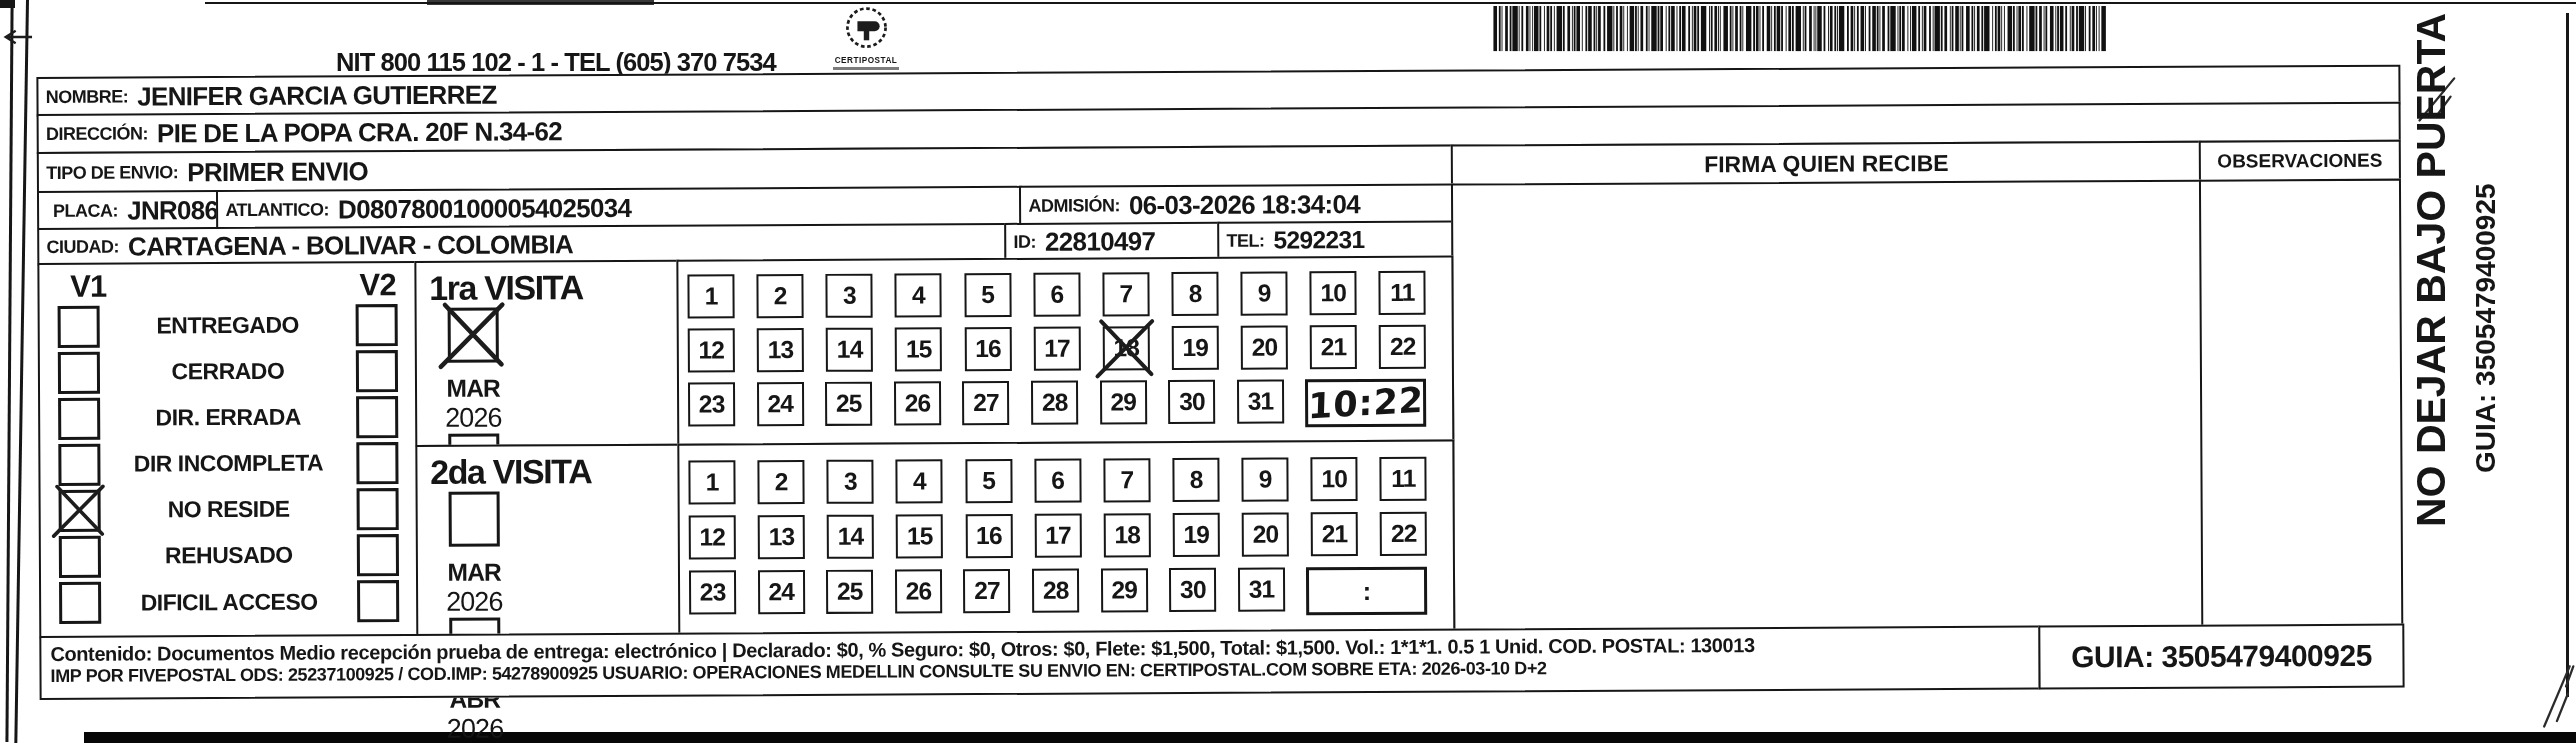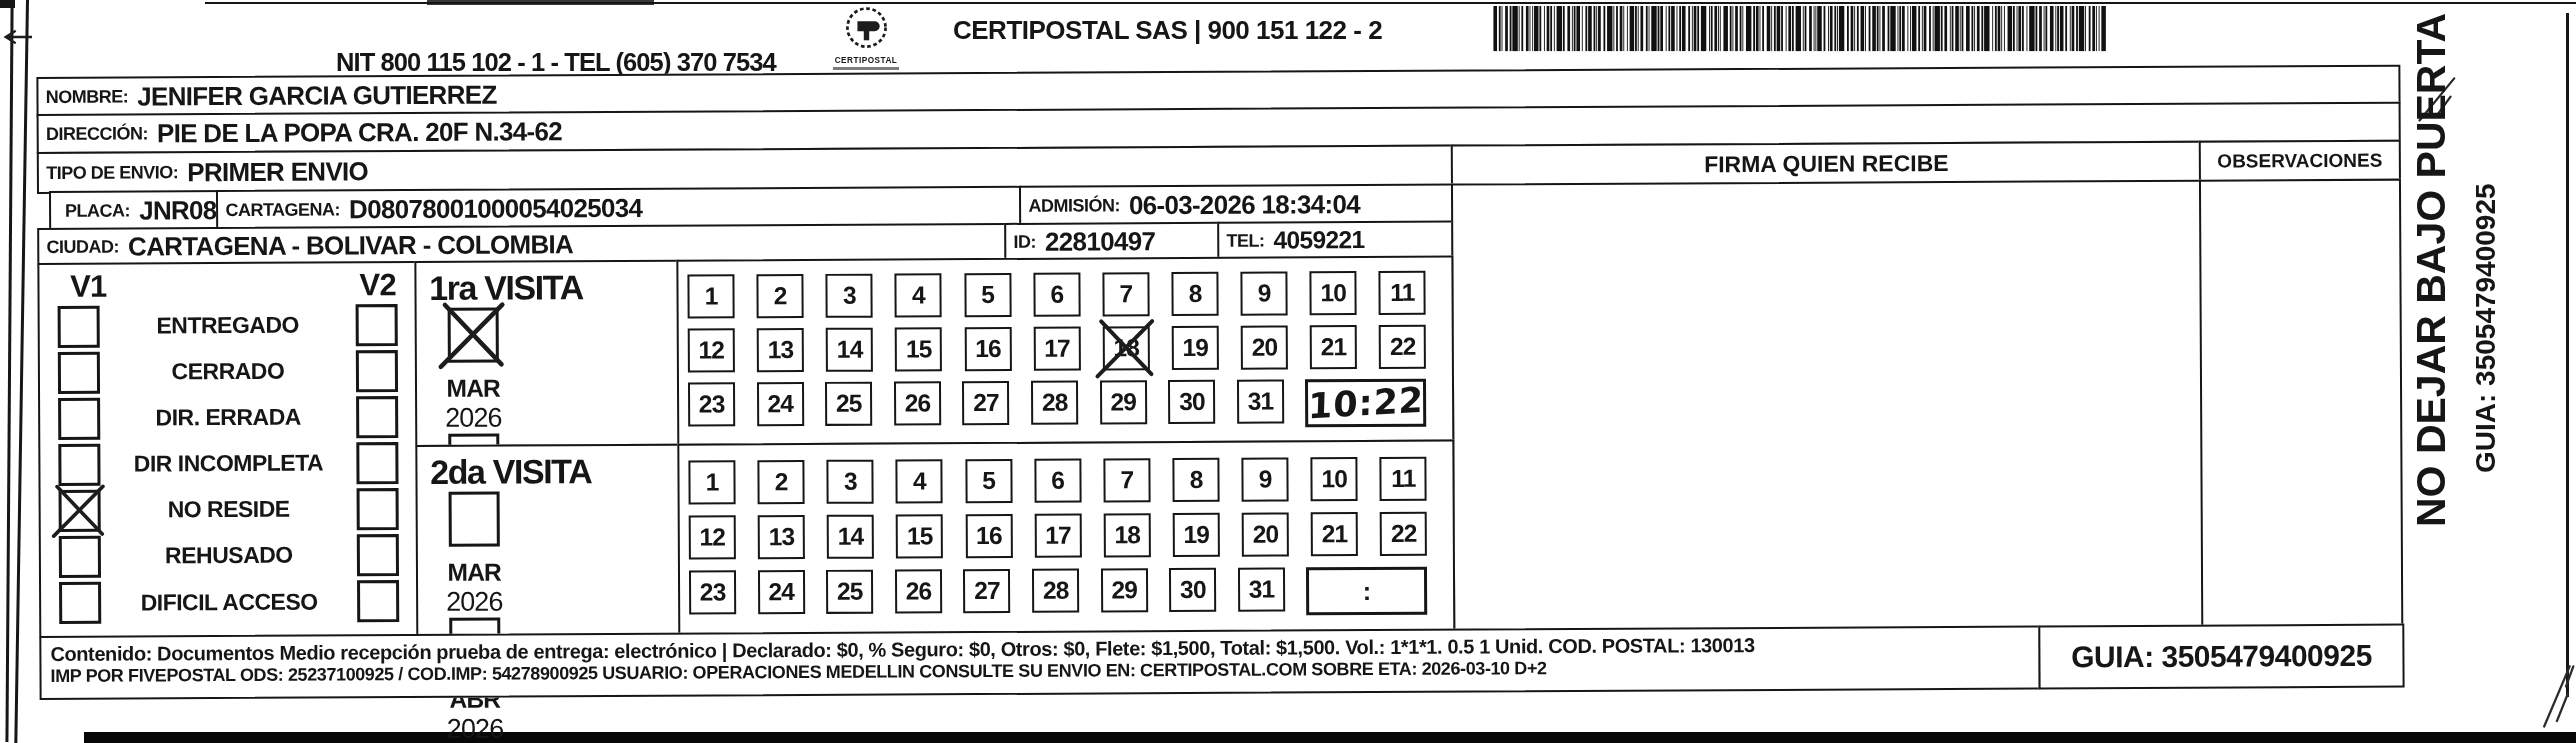--- a/index.html
+++ b/index.html
@@ -98,21 +98,20 @@
   </div>
   <div class="abs logo-wrap">
     <svg width="49" height="49" viewBox="0 0 54 54">
       <circle cx="27" cy="26" r="21" fill="none" stroke="#1c1c1c" stroke-width="3" stroke-dasharray="4 3"></circle>
       <path d="M17 19 h19 a5.5 5.5 0 0 1 0 11 h-19 z" fill="#1c1c1c"></path>
       <rect x="24" y="28" width="6" height="12" fill="#1c1c1c"></rect>
     </svg>
     <div class="logo-cap">CERTIPOSTAL</div>
     <div class="logo-sub"></div>
   </div>
-  <div class="abs h-carrier1">CERTIPOSTAL SAS | 900 151 122 - 2</div>
   <svg class="abs" style="left:1491px;top:5.5px;" width="620" height="46" viewBox="0 0 682 51">
       <rect x="0" y="0" width="4" height="50" fill="#111"></rect>
       <rect x="6" y="0" width="2" height="50" fill="#111"></rect>
       <rect x="9" y="0" width="1" height="50" fill="#111"></rect>
       <rect x="13" y="0" width="3" height="50" fill="#111"></rect>
       <rect x="18" y="0" width="2" height="50" fill="#111"></rect>
       <rect x="21" y="0" width="6" height="50" fill="#111"></rect>
       <rect x="28" y="0" width="1" height="50" fill="#111"></rect>
       <rect x="31" y="0" width="2" height="50" fill="#111"></rect>
       <rect x="36" y="0" width="3" height="50" fill="#111"></rect>
@@ -283,44 +282,44 @@
       <span class="val">PIE DE LA POPA CRA. 20F N.34-62</span>
     </div>
 
     <div class="cell rowflex" style="left:0;top:75px;width:1417px;height:42px;">
       <span class="lbl">TIPO DE ENVIO:</span>
       <span class="val">PRIMER ENVIO</span>
     </div>
     <div class="cell hdrbar" style="left:1414px;top:75px;width:751px;height:42px;font-size:23px;">FIRMA QUIEN RECIBE</div>
     <div class="cell hdrbar" style="left:2162px;top:75px;width:202px;height:42px;font-size:19px;">OBSERVACIONES</div>
 
-    <div class="cell rowflex" style="left:12px;top:114px;width:182px;height:40px;padding-left:14px;">
+    <div class="cell rowflex" style="left:0;top:114px;width:182px;height:40px;padding-left:14px;">
       <span class="lbl">PLACA:</span>
       <span class="val">JNR086</span>
     </div>
     <div class="cell rowflex" style="left:179px;top:114px;width:806px;height:40px;">
-      <span class="lbl">CARTAGENA:</span>
+      <span class="lbl">ATLANTICO:</span>
       <span class="val">D08078001000054025034</span>
     </div>
     <div class="cell rowflex" style="left:982px;top:114px;width:435px;height:40px;">
       <span class="lbl">ADMISIÓN:</span>
       <span class="val">06-03-2026 18:34:04</span>
     </div>
 
     <div class="cell rowflex" style="left:0;top:151px;width:969px;height:38px;">
       <span class="lbl">CIUDAD:</span>
       <span class="val">CARTAGENA - BOLIVAR - COLOMBIA</span>
     </div>
     <div class="cell rowflex" style="left:967px;top:151px;width:216px;height:38px;">
       <span class="lbl">ID:</span>
       <span class="val">22810497</span>
     </div>
     <div class="cell rowflex" style="left:1180px;top:151px;width:236px;height:38px;">
       <span class="lbl">TEL:</span>
-      <span class="val" style="font-size:24.6px;">4059221</span>
+      <span class="val" style="font-size:24.6px;">5292231</span>
     </div>
 
     <div class="cell" style="left:1414px;top:114px;width:751px;height:448px;"></div>
     <div class="cell" style="left:2162px;top:114px;width:202px;height:448px;"></div>
 
     <div class="cell status-panel" style="left:0;top:186px;width:380px;height:376px;">
       <div class="st-head">
         <span>V1</span>
         <span>V2</span>
       </div>

